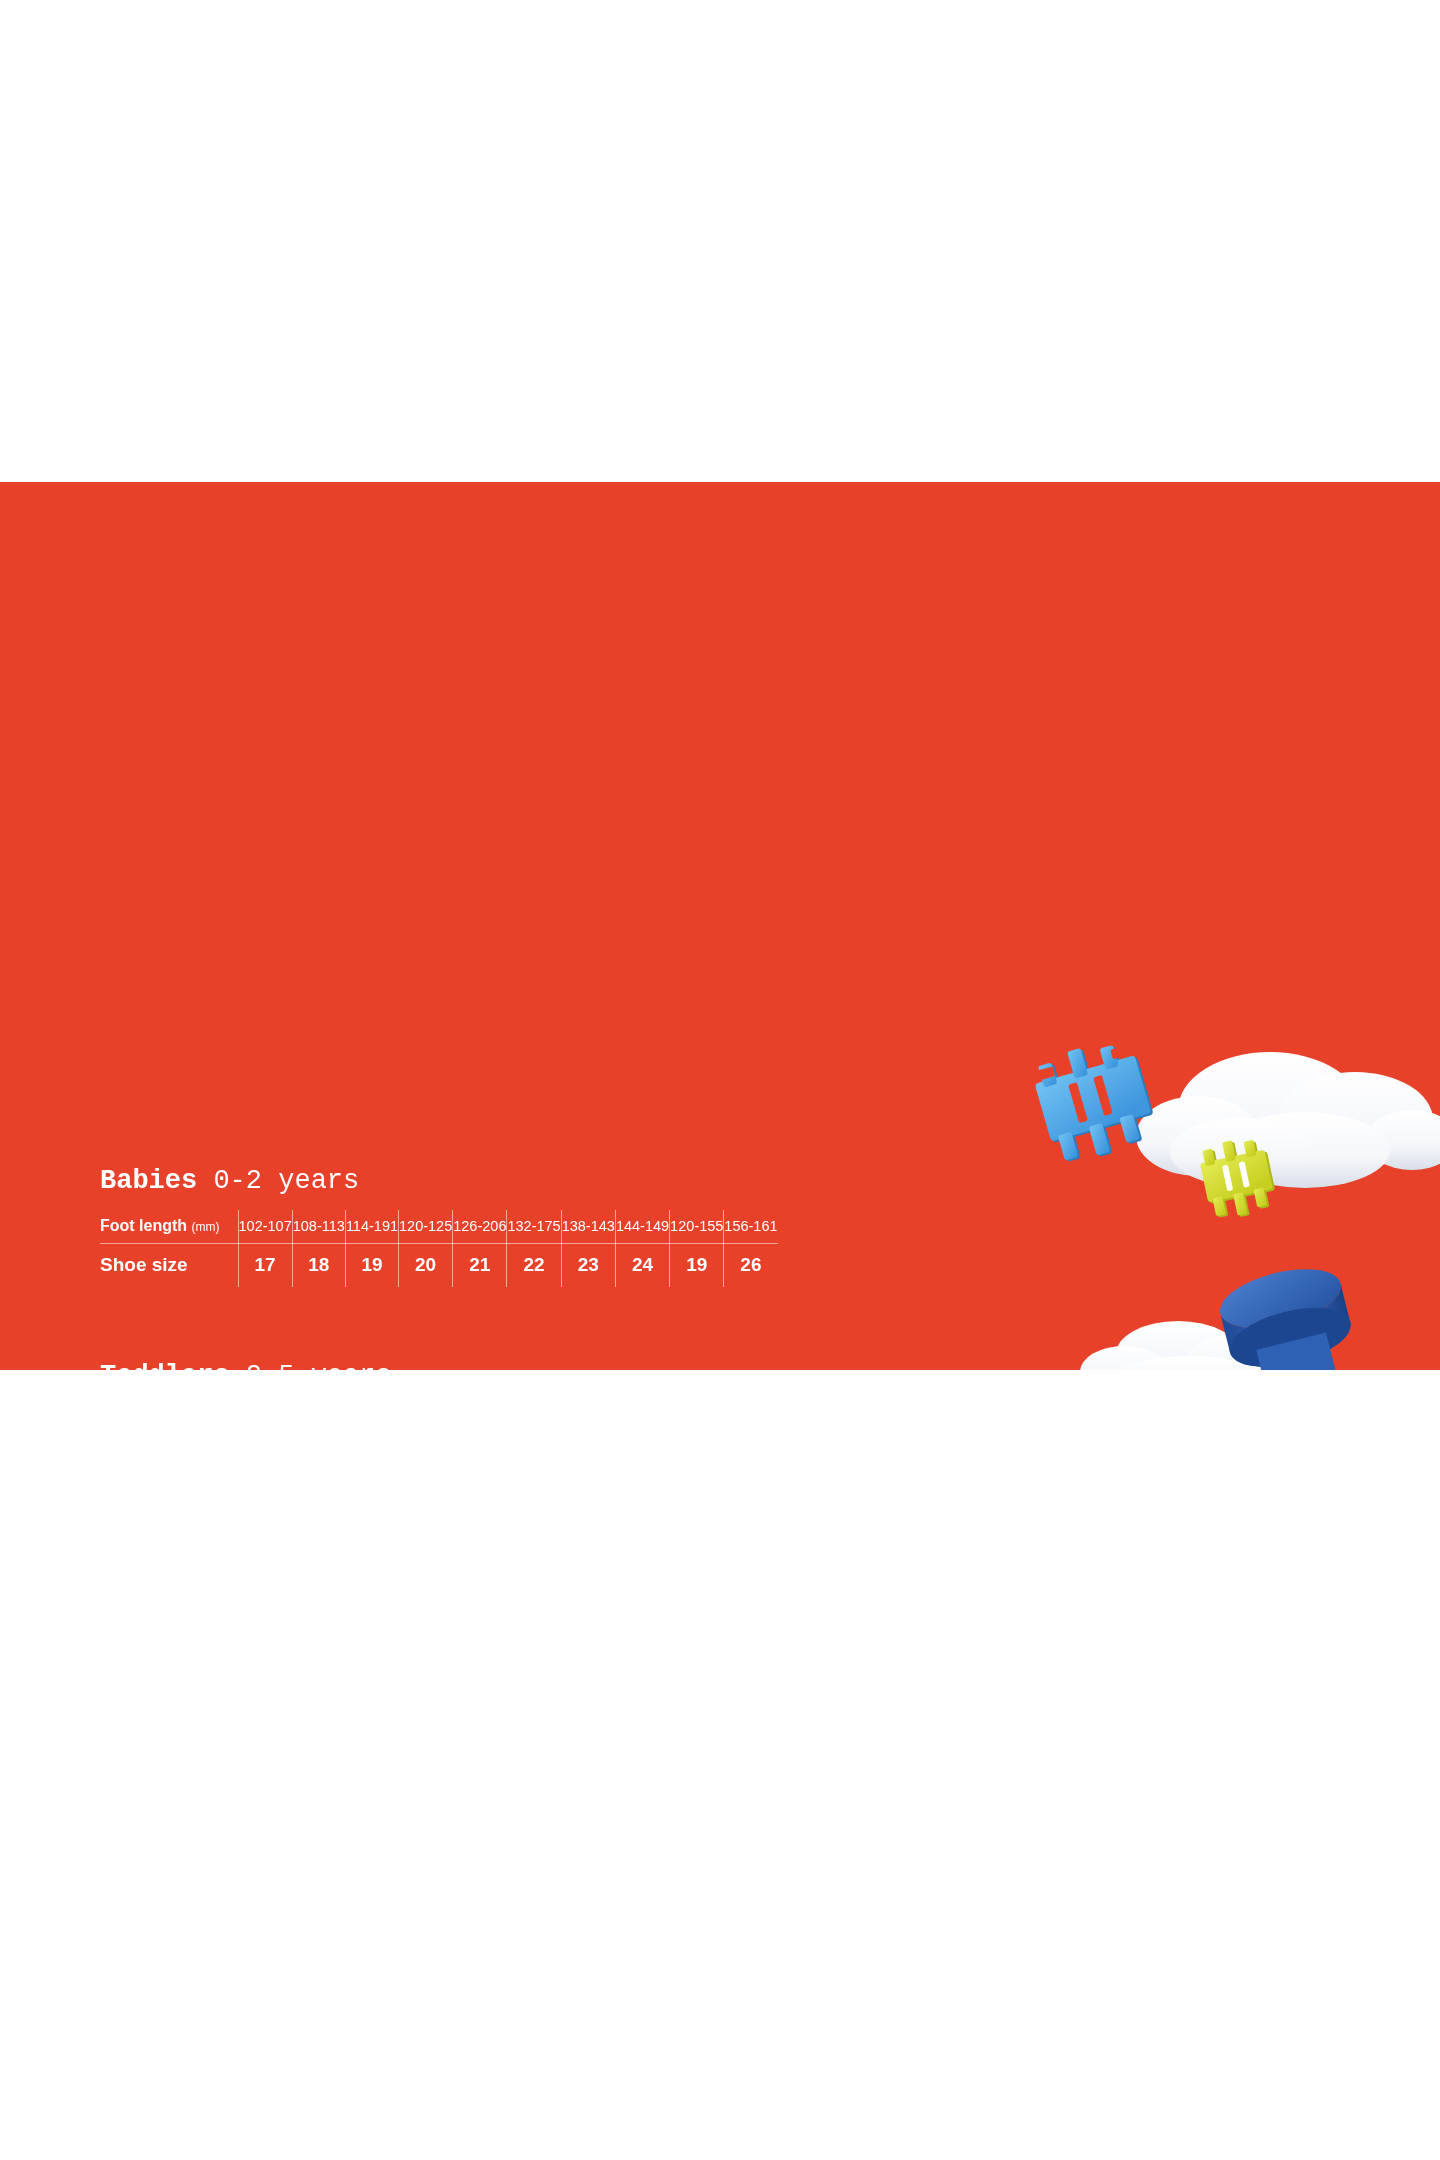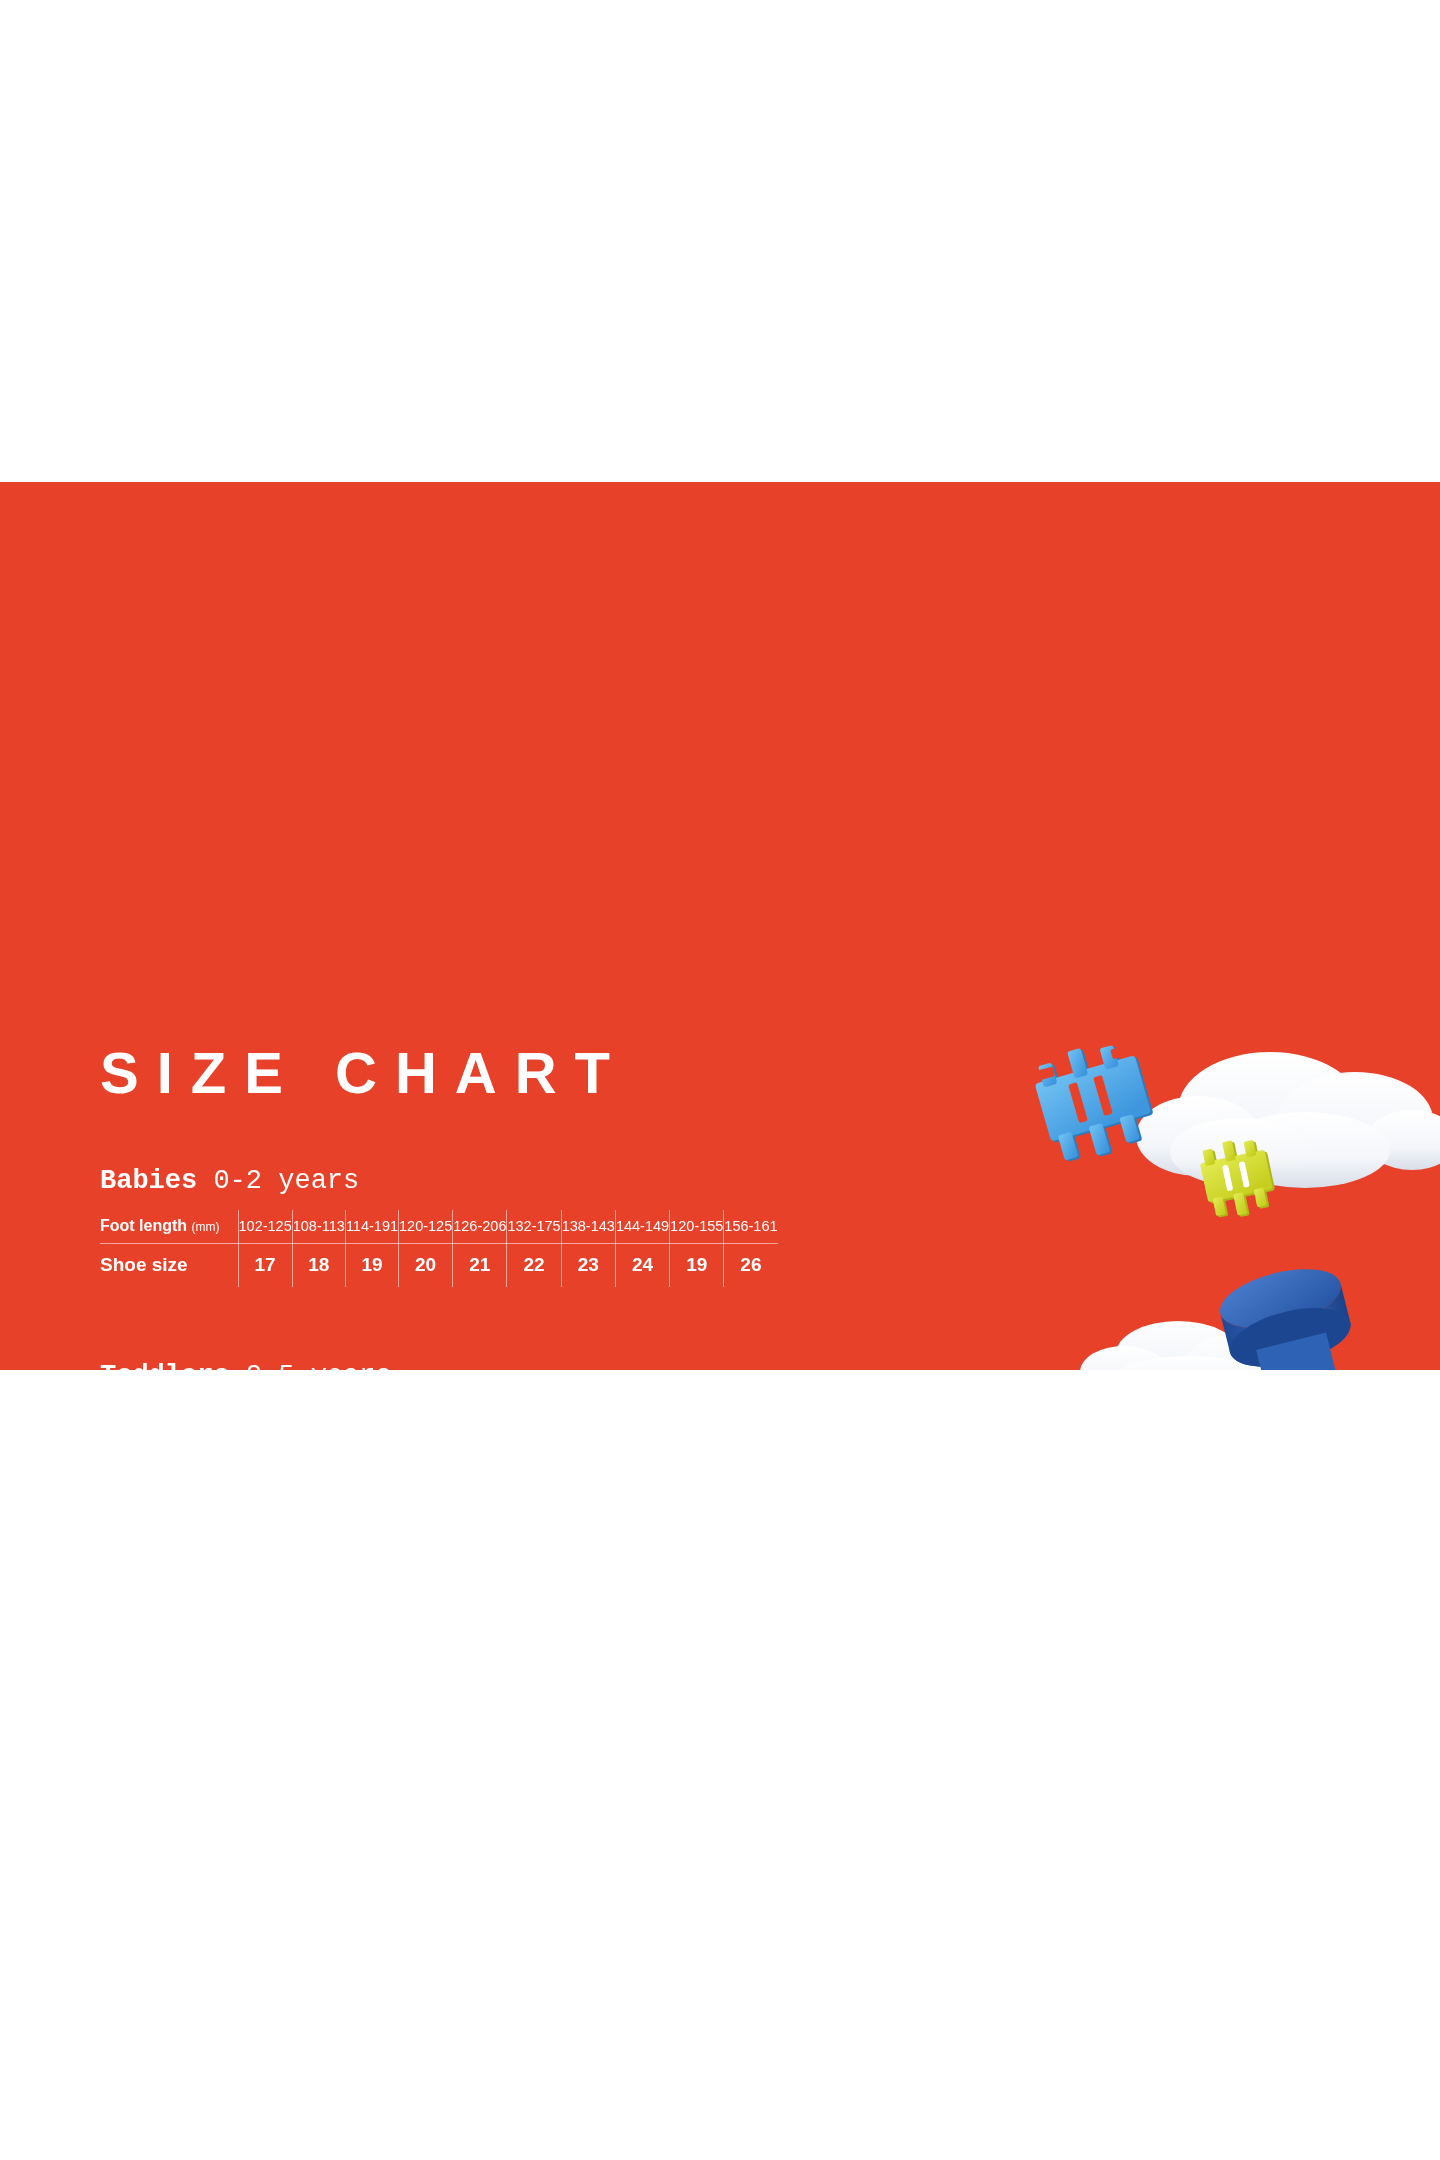--- a/index.html
+++ b/index.html
@@ -247,34 +247,33 @@
 
           <path d="M62 78 L62 128 A36 16 0 0 0 134 128 L134 78 Z" fill="#2E62B4"></path>
 
           <path d="M40 150 L108 120 L196 152 L128 186 Z" fill="url(#cubeTop)"></path>
           <path d="M40 150 L128 186 L128 282 L40 246 Z" fill="url(#cubeFront)"></path>
           <path d="M128 186 L196 152 L196 248 L128 282 Z" fill="url(#cubeSide)"></path>
         </g>
       </svg>
     </div>
 
-    <div class="title">SIZE CHART</div>
 
     <div class="section sec-babies">
       <div class="sec-head">
         <span class="strong">Babies</span>
         <span class="light">0-2 years</span>
       </div>
       <table class="sizetable">
         <tbody>
             <tr class="r-head">
           <td class="lbl-cell">
             <span class="lbl-head"><span>Foot length </span><span class="unit">(mm)</span></span>
           </td>
-          <td class="cell">102-125</td>
+          <td class="cell">102-107</td>
           <td class="cell">108-113</td>
           <td class="cell">114-191</td>
           <td class="cell">120-125</td>
           <td class="cell">126-206</td>
           <td class="cell">132-175</td>
           <td class="cell">138-143</td>
           <td class="cell">144-149</td>
           <td class="cell">120-155</td>
           <td class="cell">156-161</td>
         </tr>

